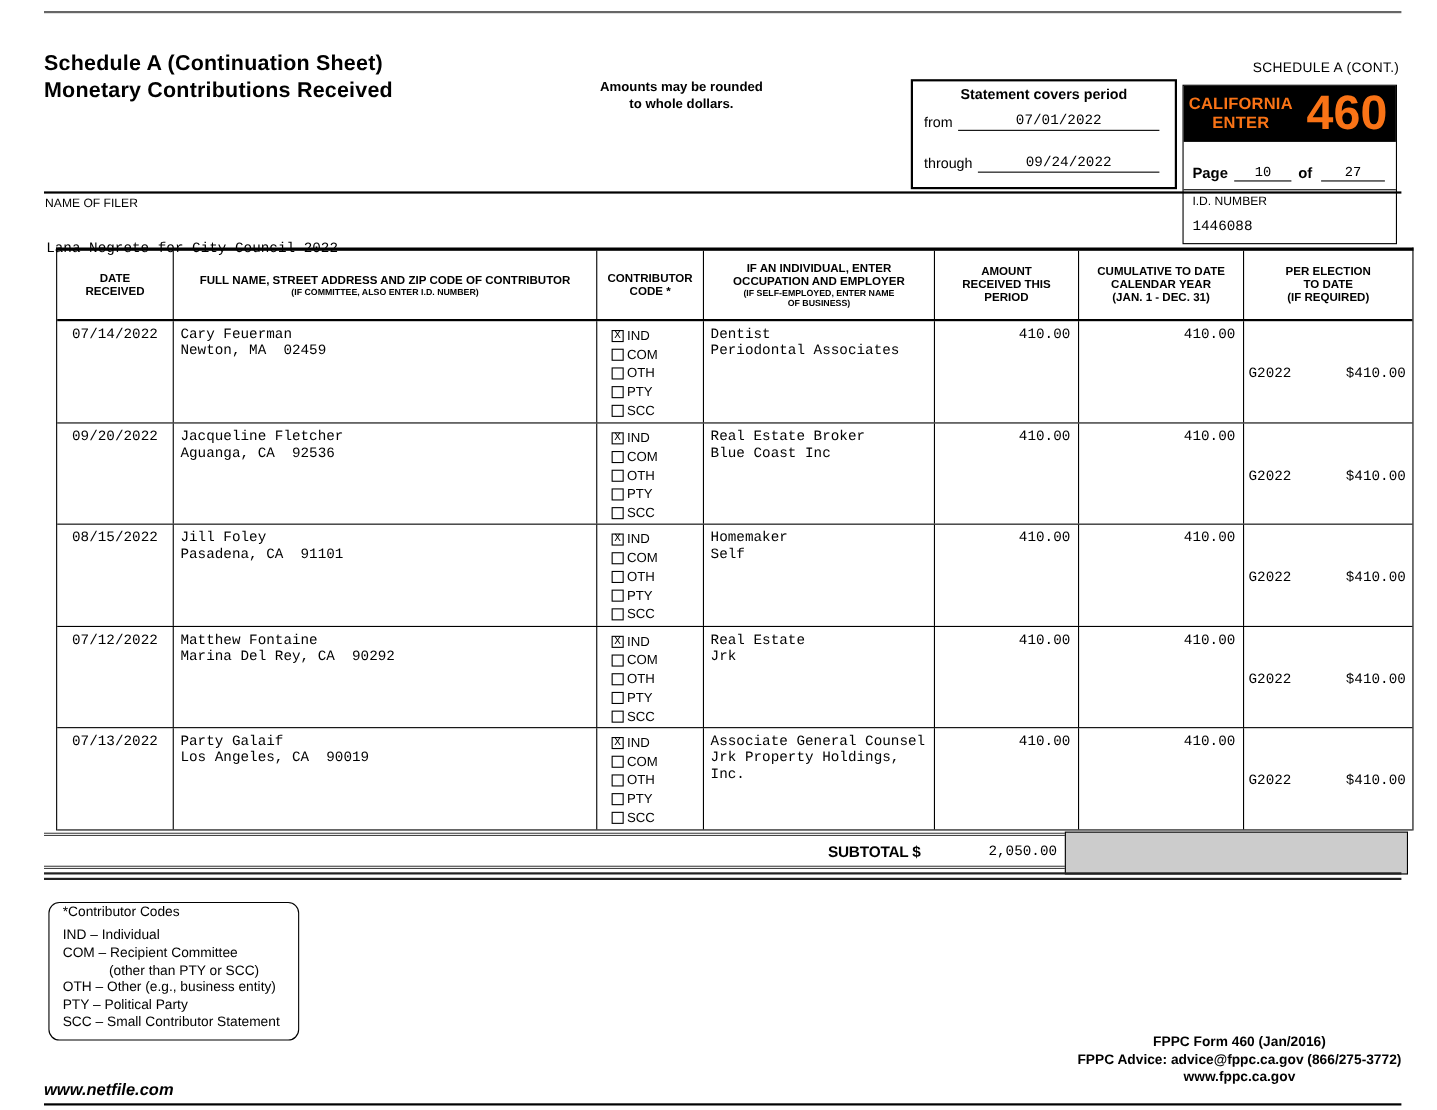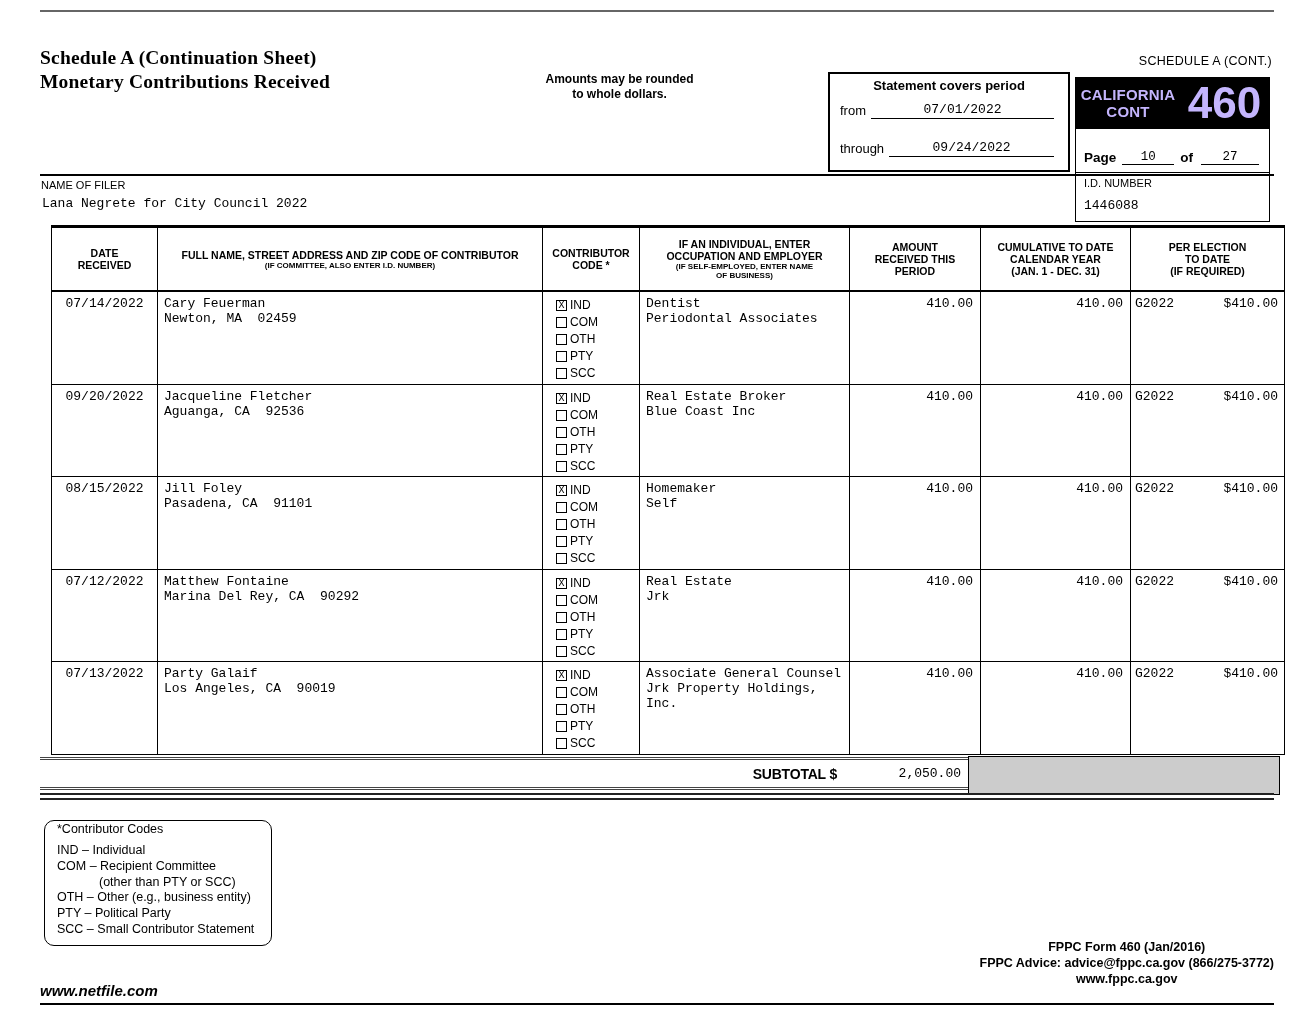--- a/index.html
+++ b/index.html
@@ -4,74 +4,74 @@
 <style>
   * { margin:0; padding:0; box-sizing:border-box; }
   html,body { background:#fff; }
   body { width:1306px; height:1009px; position:relative; font-family:"Liberation Sans", sans-serif; color:#000; }
   .mono { font-family:"Liberation Mono","DejaVu Sans Mono",monospace; }
 
   .page { position:absolute; inset:0; background:#fff; overflow:hidden; }
 
   .top-rule { position:absolute; left:40px; top:10px; width:1234px; border-top:2px solid #666; }
 
-  .title { position:absolute; left:40px; top:46px; font-size:19.5px; font-weight:bold; line-height:24px; letter-spacing:0.2px;font-family:Liberation Serif, serif; }
+  .title { position:absolute; left:40px; top:46px; font-size:19.5px; font-weight:bold; line-height:24px; letter-spacing:0.2px; }
 
   .rounding { position:absolute; left:532px; top:72px; width:175px; text-align:center; font-size:12px; font-weight:bold; line-height:15px; }
 
   .sched-tag { position:absolute; right:34px; top:54px; font-size:12.5px; letter-spacing:0.3px; }
 
   
   .stmt-box { position:absolute; left:828px; top:72px; width:242px; height:100px; border:2px solid #000; }
   .stmt-title { text-align:center; font-weight:bold; font-size:13px; margin-top:4px; }
   .stmt-row { position:absolute; left:10px; right:14px; display:flex; align-items:flex-end; }
   .stmt-row.from { top:28px; }
   .stmt-row.through { top:66px; }
   .stmt-lbl { font-weight:normal; font-size:13px; padding-bottom:1px; }
   .stmt-val { flex:1; border-bottom:1.5px solid #000; text-align:center; font-family:"Liberation Mono","DejaVu Sans Mono",monospace; font-size:13px; margin-left:5px; padding-bottom:1px; }
 
   
   .right-col { position:absolute; left:1075px; top:77px; width:195px; height:145px; border:1.5px solid #000; }
-  .badge { height:51px; background:#000; color:#c4b5fd; display:flex; }
+  .badge { height:51px; background:#000; color:#f97316; display:flex; }
   .badge-left { width:104px; text-align:center; font-weight:bold; font-size:15px; line-height:17px; padding-top:8px; letter-spacing:0.2px; }
   .badge-num { flex:1; font-weight:bold; font-size:44px; line-height:50px; text-align:center; }
   .page-area { height:44px; border-bottom:1.5px solid #000; position:relative; }
   .page-line { position:absolute; left:8px; right:10px; bottom:7px; display:flex; align-items:flex-end; font-weight:bold; font-size:13.5px; }
   .page-ul { border-bottom:1.5px solid #000; text-align:center; font-family:"Liberation Mono","DejaVu Sans Mono",monospace; font-size:12.5px; font-weight:normal; }
   .page-ul.pg { width:52px; margin:0 6px; }
   .page-ul.tot { width:58px; margin-left:8px; }
   .id-area { padding:4px 0 0 8px; }
   .id-label { font-size:11px; }
   .id-value { font-family:"Liberation Mono","DejaVu Sans Mono",monospace; font-size:13px; margin-top:9px; }
 
   
   .filer-rule { position:absolute; left:40px; top:174px; width:1234px; border-top:2.5px solid #000; }
   .filer-label { position:absolute; left:41px; top:179px; font-size:11px; }
-  .filer-name { position:absolute; left:42px; top:196px; font-size:13px; white-space:pre; }
+  .filer-name { position:absolute; left:42px; top:218px; font-size:13px; white-space:pre; }
 
   
   .ctable { position:absolute; left:51px; top:225px; width:1234px; border-top:3px solid #000; border-left:1px solid #000; border-right:1px solid #000; }
   .thead, .trow { display:grid; grid-template-columns:105px 385px 97px 210px 131px 150px 154px; }
   .thead { height:64px; border-bottom:2px solid #000; }
   .th { border-left:1px solid #000; display:flex; flex-direction:column; justify-content:center; align-items:center; text-align:center; font-weight:bold; font-size:10.5px; line-height:12px; padding:2px; }
   .th:first-child { border-left:none; }
   .th .sub { font-size:8px; line-height:9px; font-weight:bold; }
   .trow { height:92.5px; border-bottom:1px solid #000; }
   .trow:last-child { border-bottom:1.5px solid #000; }
   .cell { border-left:1px solid #000; font-family:"Liberation Mono","DejaVu Sans Mono",monospace; font-size:13px; line-height:15px; white-space:pre; overflow:hidden; }
   .cell:first-child { border-left:none; }
   .cell-date { text-align:center; padding-top:4px; }
   .cell-name { padding:4px 2px 0 6px; }
   .cell-code { font-family:"Liberation Sans",sans-serif; padding:5px 2px 0 13px; white-space:normal; }
   .code-item { display:flex; align-items:center; height:17px; }
   .cb { width:11px; height:11px; border:1px solid #000; margin-right:3px; font-family:"Liberation Mono","DejaVu Sans Mono",monospace; font-size:10px; line-height:10px; text-align:center; flex:none; }
   .cb-label { font-size:12px; }
   .cell-occ { padding:4px 2px 0 6px; }
   .cell-amount, .cell-cum { text-align:right; padding:4px 7px 0 0; }
-  .cell-elec { display:flex; justify-content:space-between; align-items:flex-start; padding:4px 6px 0 4px; }
+  .cell-elec { display:flex; justify-content:space-between; align-items:center; padding:4px 6px 0 4px; }
 
   
   .subtotal-band { position:absolute; left:40px; top:757px; width:1234px; height:33px; border-top:3px double #444; border-bottom:3px double #444; display:grid; grid-template-columns:797px 131px 306px; align-items:center; }
   .subtotal-label { text-align:right; font-weight:bold; font-size:14px; letter-spacing:-0.2px; }
   .subtotal-value { text-align:right; font-family:"Liberation Mono","DejaVu Sans Mono",monospace; font-size:13px; padding-right:7px; }
   .subtotal-gray { position:absolute; left:928px; top:-4px; width:312px; height:39px; background:#ccc; border:1.5px solid #000; }
   .heavy-rule { position:absolute; left:40px; top:793px; width:1234px; height:7px; border-top:2px solid #222; border-bottom:2px solid #222; }
 
   
   .legend { position:absolute; left:44px; top:820px; width:228px; height:126px; border:1.5px solid #000; border-radius:10px; padding:1px 4px 0 12px; font-size:12.5px; }
@@ -112,21 +112,21 @@
     <div class="stmt-row through">
       <span class="stmt-lbl">through</span>
       <span class="stmt-val">09/24/2022</span>
     </div>
   </div>
 
   <div class="right-col">
     <div class="badge">
       <div class="badge-left">
         <div>CALIFORNIA</div>
-        <div>CONT</div>
+        <div>ENTER</div>
       </div>
       <div class="badge-num">460</div>
     </div>
     <div class="page-area">
       <div class="page-line">
         <span>Page</span>
         <span class="page-ul pg">10</span>
         <span>of</span>
         <span class="page-ul tot">27</span>
       </div>

